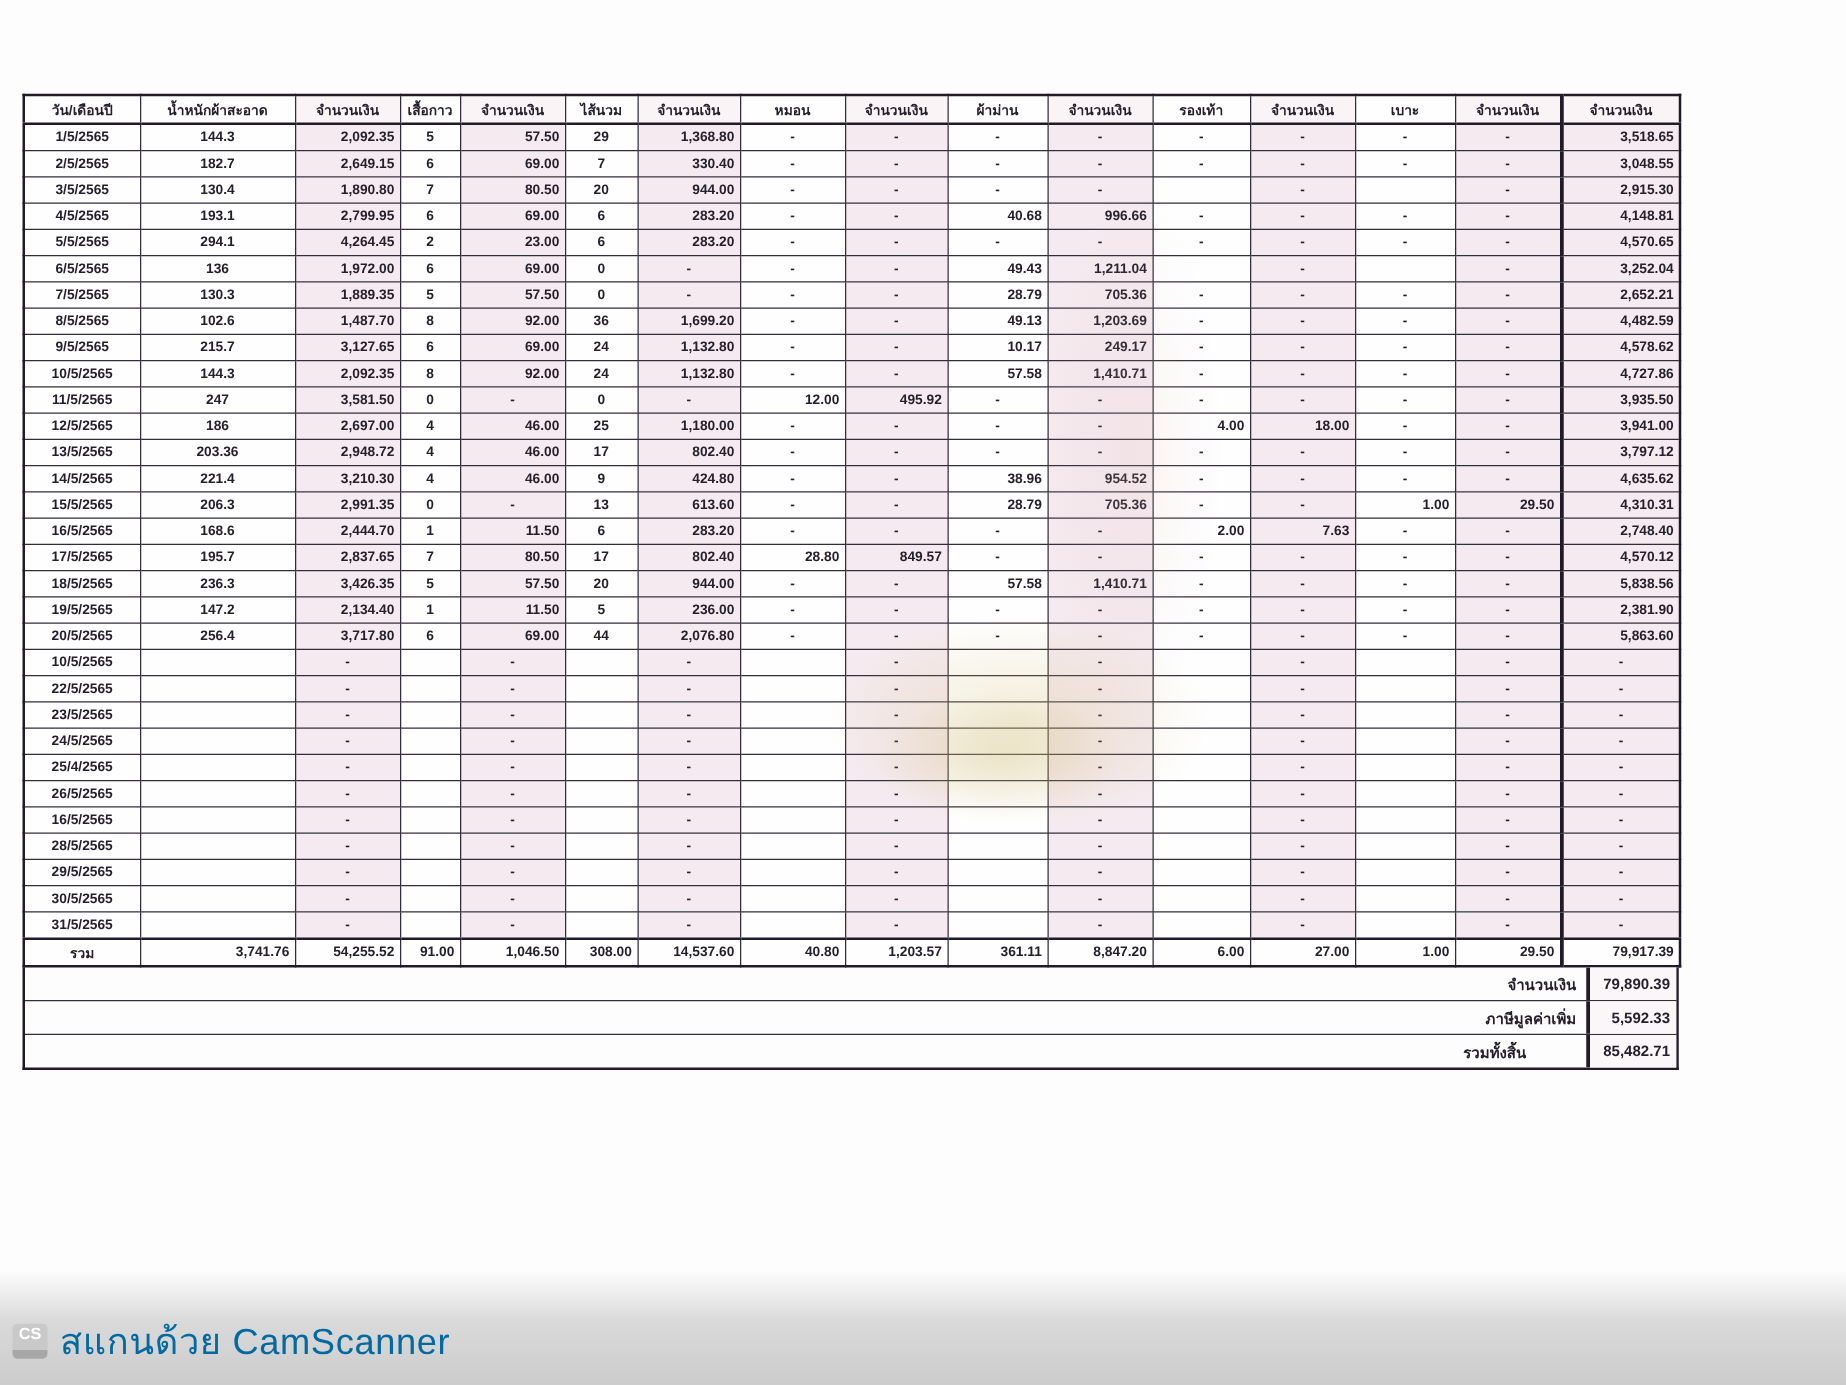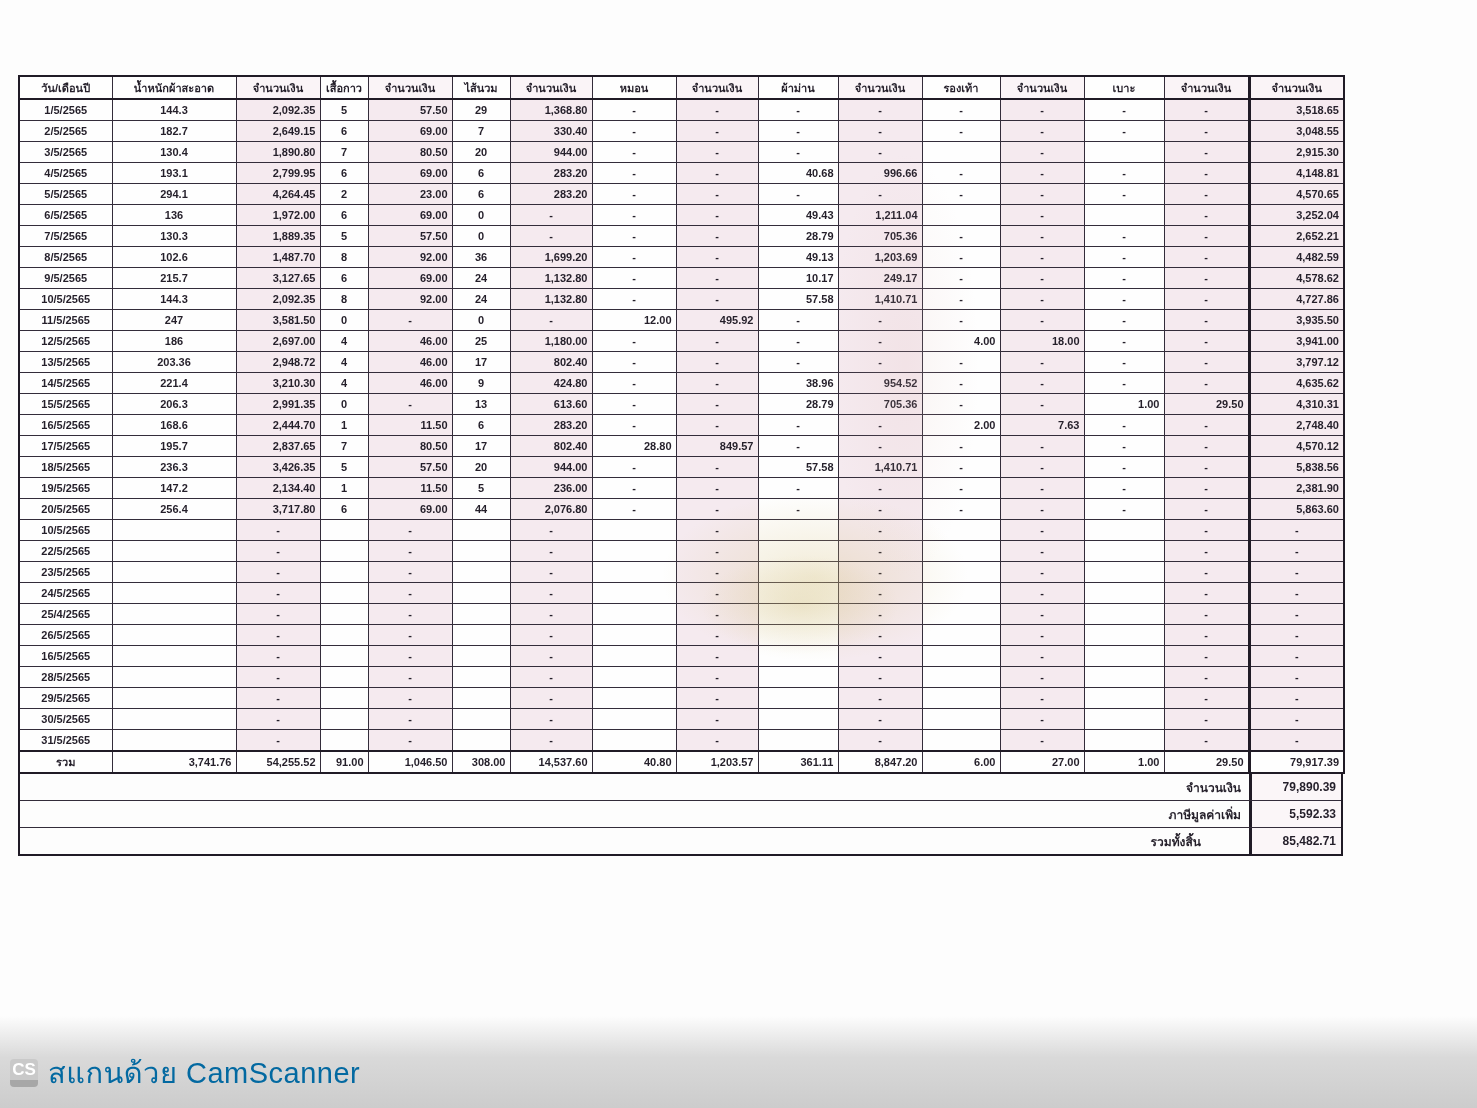--- a/index.html
+++ b/index.html
@@ -32,21 +32,21 @@
   tr.total-row td { border-top:2px solid #201b26; background:#fefefe; }
 
   .summary { border:2px solid #201b26; border-top:none; }
   .sum-row { display:flex; align-items:stretch; height:26px; border-bottom:1px solid #332c3a; }
   .sum-row:last-child { border-bottom:none;gap:40px; }
   .sum-label {
     flex:1; display:flex; align-items:center; justify-content:flex-end;
     padding-right:8px; font-weight:bold; font-size:12px; color:#241f2a;
   }
   .sum-value {
-    width:92px; box-sizing:border-box; border-left:3px solid #201b26;
+    width:72px; box-sizing:border-box; border-left:3px solid #201b26;
     display:flex; align-items:center; justify-content:flex-end;
     padding-right:5px; font-weight:bold; font-size:12px; color:#241f2a;
     background:#fbf6f8;
   }
 
   .stain { position:absolute; pointer-events:none; z-index:5; }
   .stain1 { left:660px; top:492px; width:310px; height:170px;
     background:radial-gradient(ellipse at center, rgba(214,192,124,0.30) 0%, rgba(214,192,124,0) 70%); }
   .stain2 { left:830px; top:150px; width:150px; height:430px;
     background:radial-gradient(ellipse at center, rgba(226,190,186,0.16) 0%, rgba(226,190,186,0) 70%); }
@@ -54,22 +54,22 @@
     background:radial-gradient(ellipse at center, rgba(206,186,118,0.26) 0%, rgba(206,186,118,0) 70%); }
 
   .footer-band {
     position:absolute; left:0; right:0; bottom:0; height:92px;
     background:linear-gradient(to bottom, rgba(211,211,211,0) 0%, rgba(211,211,211,0.85) 45%, #cccccc 100%);
   }
   .footer { position:absolute; left:10px; bottom:12px; display:flex; align-items:center; gap:10px; z-index:6; }
   .cs-logo {
     width:28px; height:28px; border-radius:4px; box-sizing:border-box;
     background:linear-gradient(to bottom, #c9c9c9 0%, #c9c9c9 74%, #a7a7a7 74%, #a7a7a7 100%);
-    color:#ffffff; font-weight:bold; font-size:17px;
-    display:flex; align-items:flex-end; justify-content:center; padding-bottom:7px;
+    color:#ffffff; font-weight:bold; font-size:13px;
+    display:flex; align-items:flex-start; justify-content:center; padding-bottom:7px;
   }
   .footer-text { color:#0369a1; font-size:29px; letter-spacing:0.5px; }
 </style>
 </head>
 <body>
 
 <div class="page">
 
   <div class="doc">
     <table>

